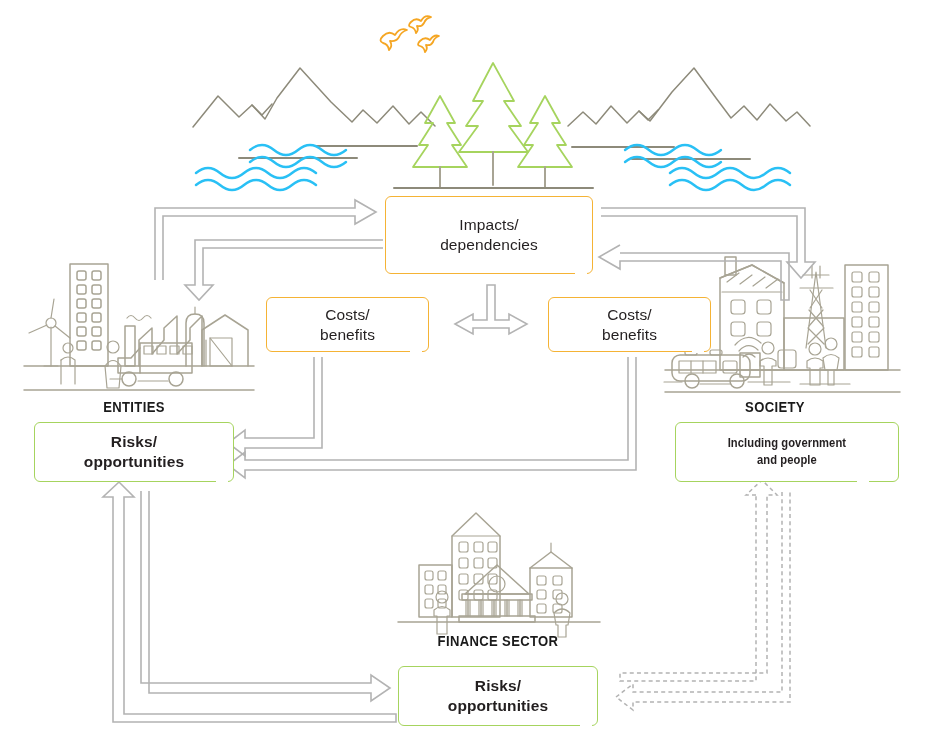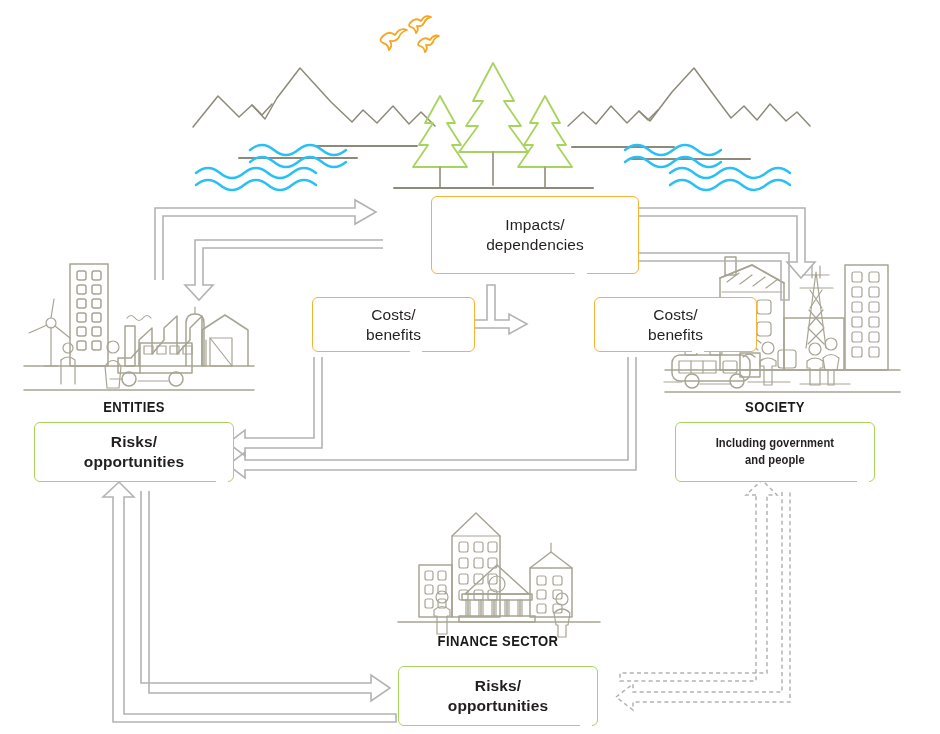--- a/index.html
+++ b/index.html
@@ -28,21 +28,21 @@
     box-sizing: border-box;
     background: #ffffff;
     border-radius: 6px;
     display: flex;
     align-items: center;
     justify-content: center;
     text-align: center;
     color: #231f20;
     z-index: 5;
   }
-  .node-box.orange { border: 1.6px solid #f5b335; margin-left: 46px; }
+  .node-box.orange { border: 1.6px solid #f5b335; }
   .node-box.green  { border: 1.6px solid #a6d45e; font-weight: bold; }
 
   .node-text {
     line-height: 1.28;
     font-size: 15.5px;
     color: #231f20;
     white-space: pre-line;
     letter-spacing: 0.1px;
   }
   .node-text.small {
@@ -391,21 +391,21 @@
   <div class="node-box orange" style="left:548px; top:297px; width:163px; height:55px;">
     <span class="node-text">Costs/
 benefits</span>
   </div>
 
   <div class="node-box green" style="left:34px; top:422px; width:200px; height:60px;">
     <span class="node-text">Risks/
 opportunities</span>
   </div>
 
-  <div class="node-box green" style="left:675px; top:422px; width:200px; height:60px;">
+  <div class="node-box green" style="left:675px; top:422px; width:224px; height:60px;">
     <span class="node-text small">Including government
 and people</span>
   </div>
 
   <div class="node-box green" style="left:398px; top:666px; width:200px; height:60px;">
     <span class="node-text">Risks/
 opportunities</span>
   </div>
 
   <div class="corner-gap" style="left:575px; top:270px; width:12px; height:5px;"></div>

